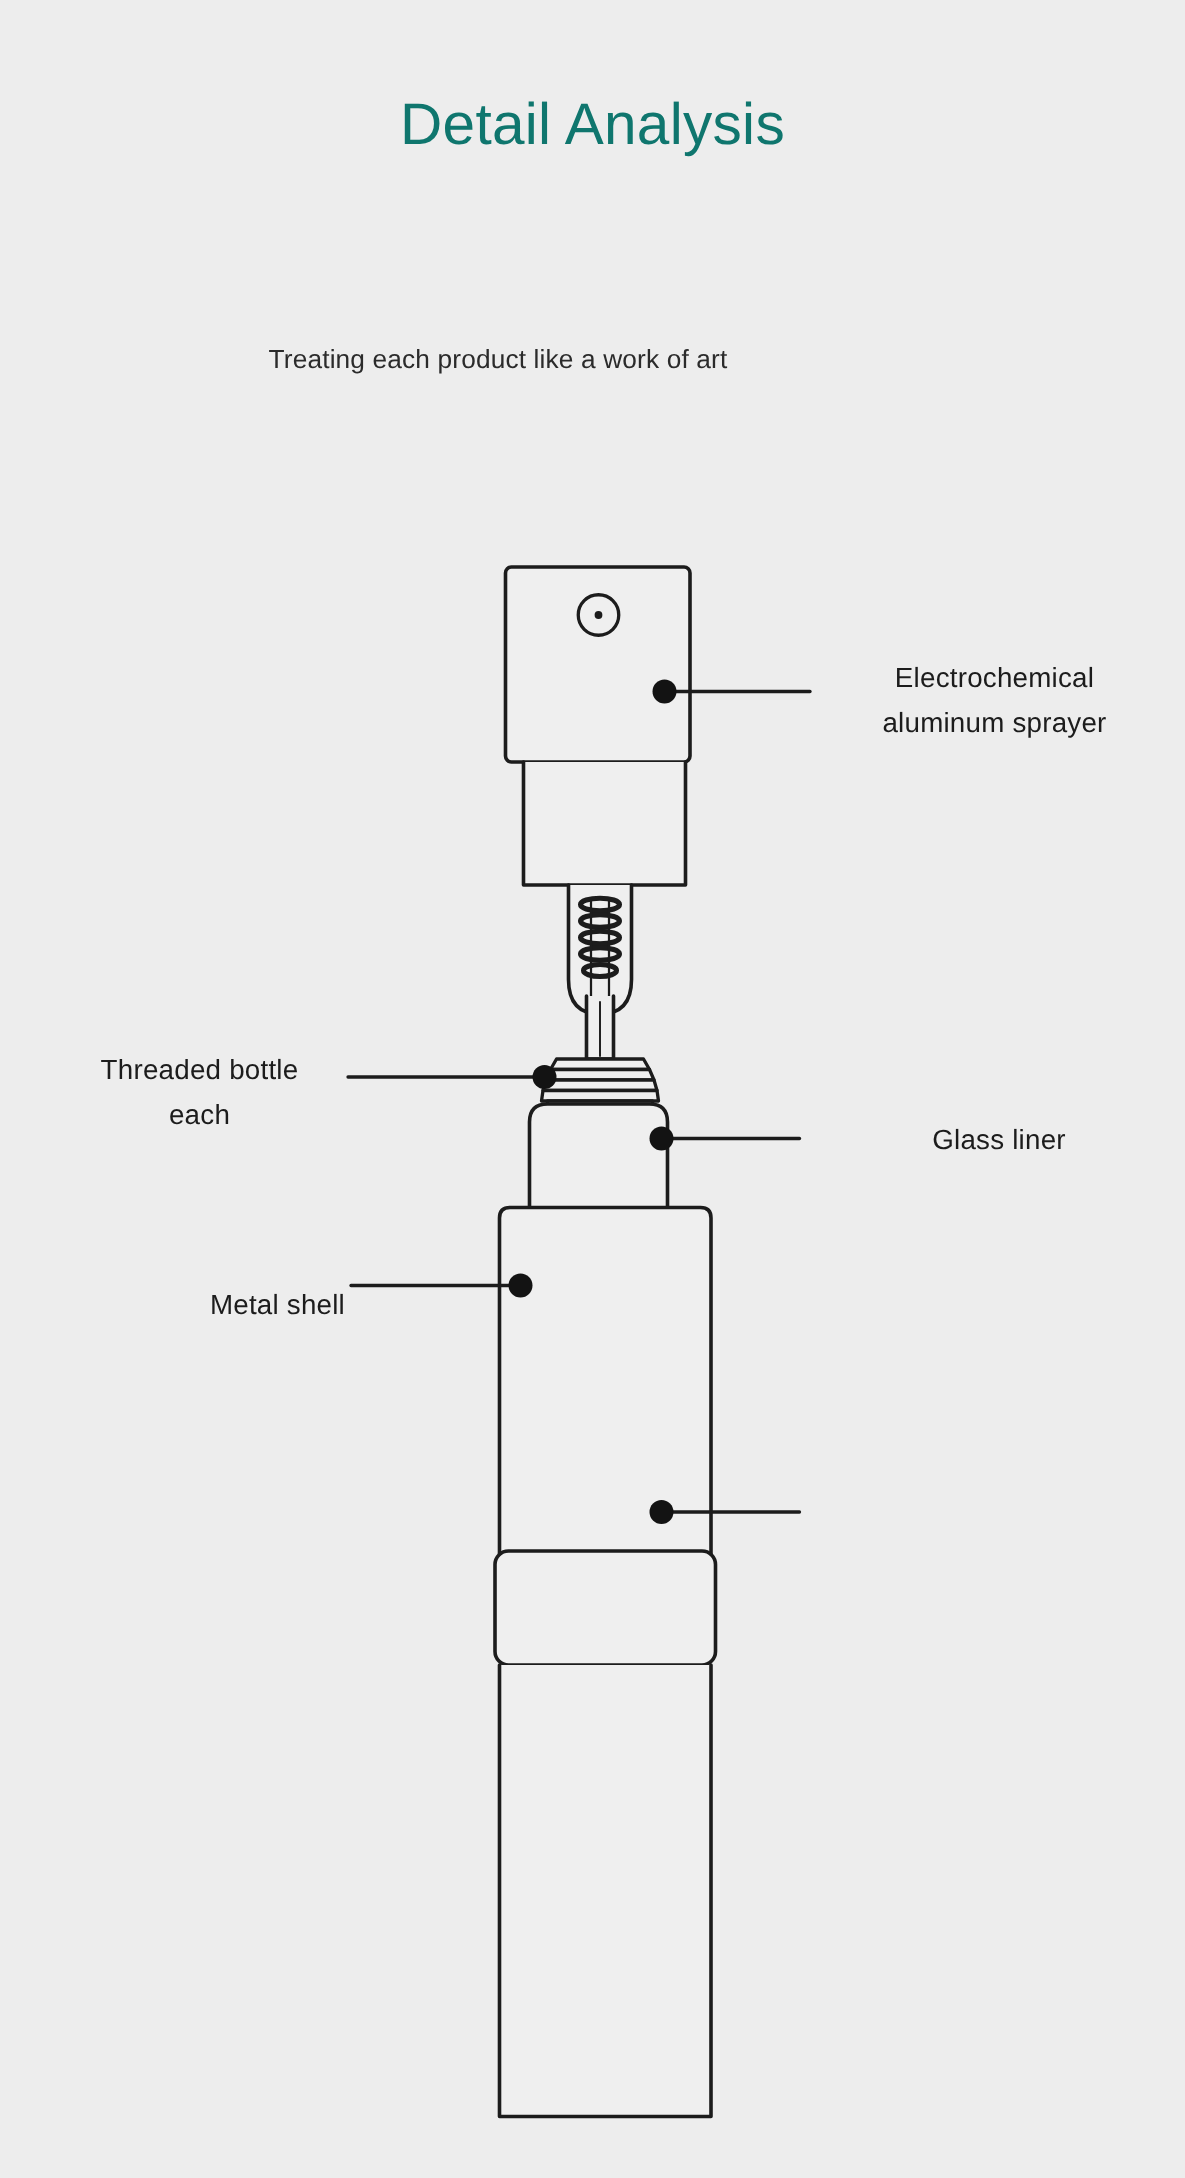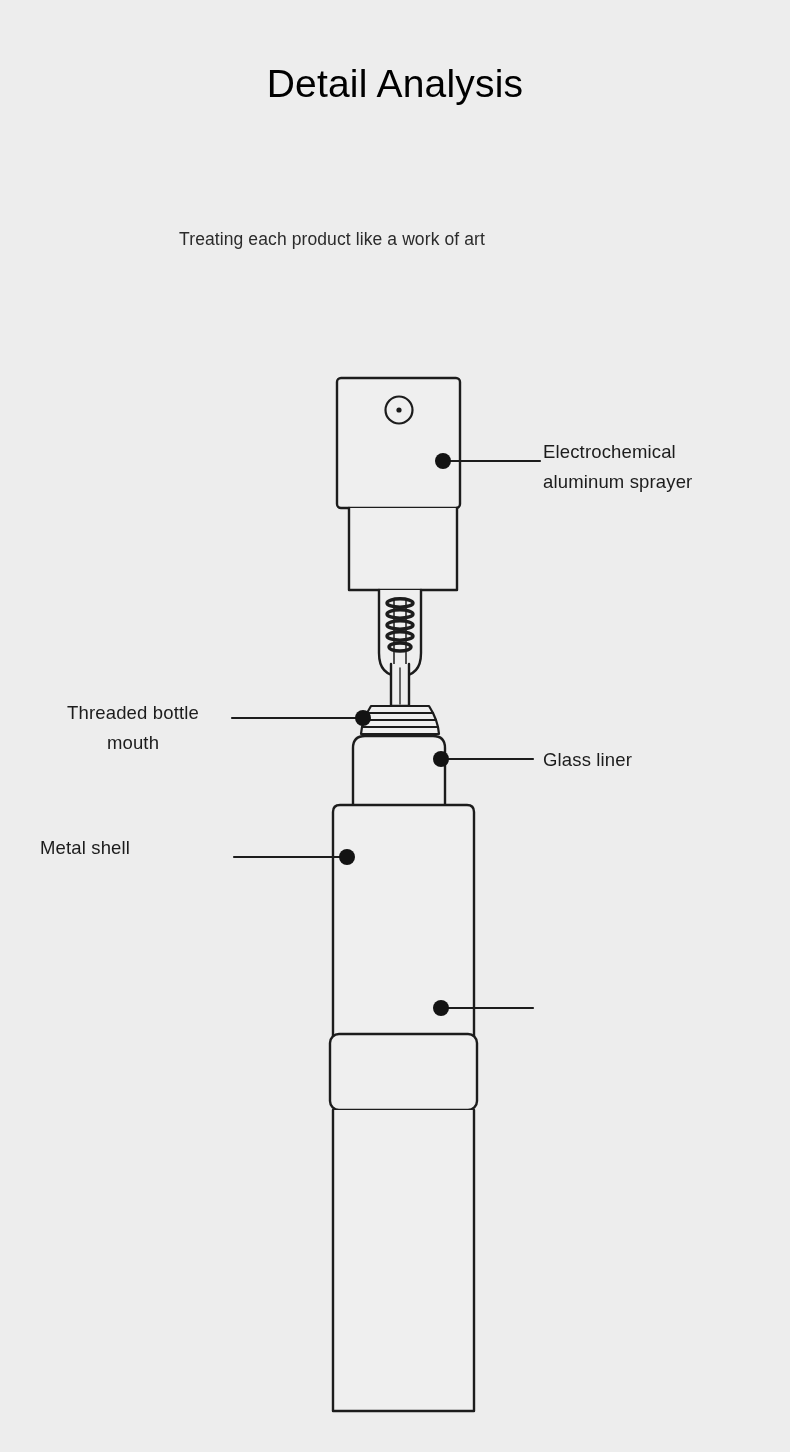--- a/index.html
+++ b/index.html
@@ -25,21 +25,21 @@
   .header {
     position: absolute;
     left: 0;
     top: 55px;
     width: 790px;
     text-align: center;
   }
   .title-line {
     font-size: 39px;
     line-height: 58px;
-    color: #000000;
+    color: #0f766e;
     font-weight: 400;
     letter-spacing: 0.2px;
     white-space: nowrap;
   }
   .subtitle {
     position: absolute;
     left: 0;
     top: 225px;
     width: 664px;
     text-align: center;
@@ -61,27 +61,27 @@
   }
   
   .callout {
     position: absolute;
     font-size: 18.5px;
     line-height: 30px;
     color: #1c1c1c;
     letter-spacing: 0.15px;
     white-space: pre-line;
   }
-  .callout.right { text-align: left; }
+  .callout.right { text-align: center; }
   .callout.left  { text-align: center; }
 
   #label-sprayer  { left: 543px; top: 437px; width: 240px; }
   #label-threaded { left: 18px;  top: 698px; width: 230px; }
-  #label-glass    { left: 543px; top: 745px; width: 220px; }
-  #label-metal    { left: 40px;  top: 833px; width: 190px; }
+  #label-glass    { left: 556px; top: 745px; width: 220px; }
+  #label-metal    { left: 40px;  top: 855px; width: 190px; text-align: right; }
   #label-rotating { left: 543px; top: 994px; width: 220px; }
 </style>
 </head>
 <body>
 
 <div id="page">
 
   <div class="header">
     <div class="title-line">Detail Analysis</div>
   </div>
@@ -149,20 +149,20 @@
         <circle cx="347" cy="857" r="8"></circle>
         <circle cx="441" cy="1008" r="8"></circle>
       </g>
     </svg>
   </div>
 
   <div class="callout right" id="label-sprayer">Electrochemical
 aluminum sprayer</div>
 
   <div class="callout left" id="label-threaded">Threaded bottle
-mouth</div>
+each</div>
 
   <div class="callout right" id="label-glass">Glass liner</div>
 
   <div class="callout" id="label-metal">Metal shell</div>
 
 
 </div>
 
 </body></html>

